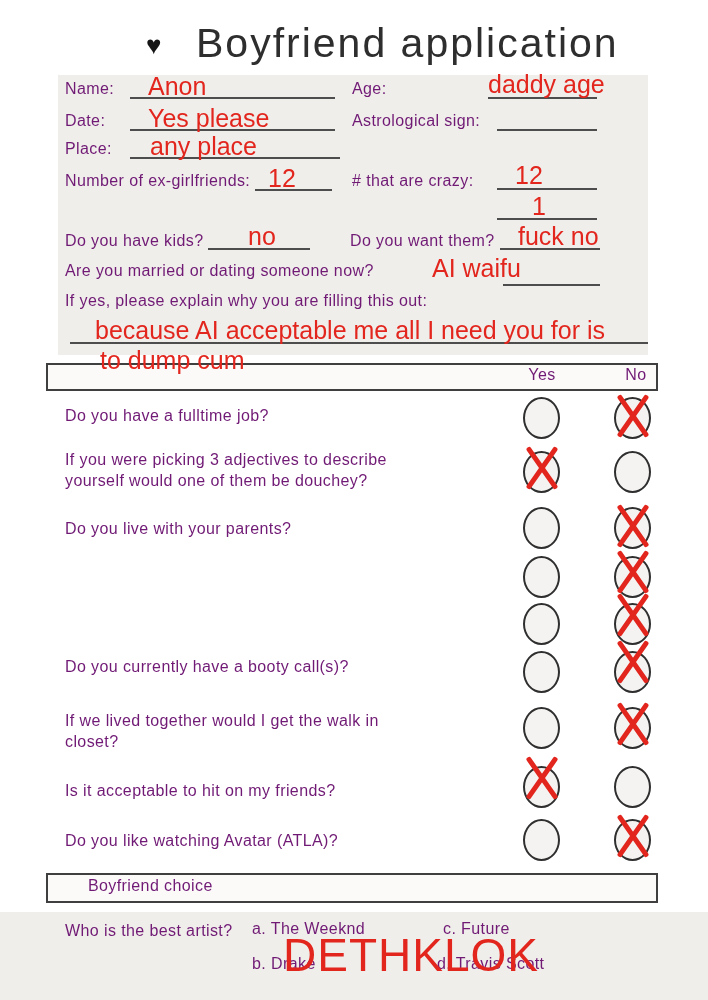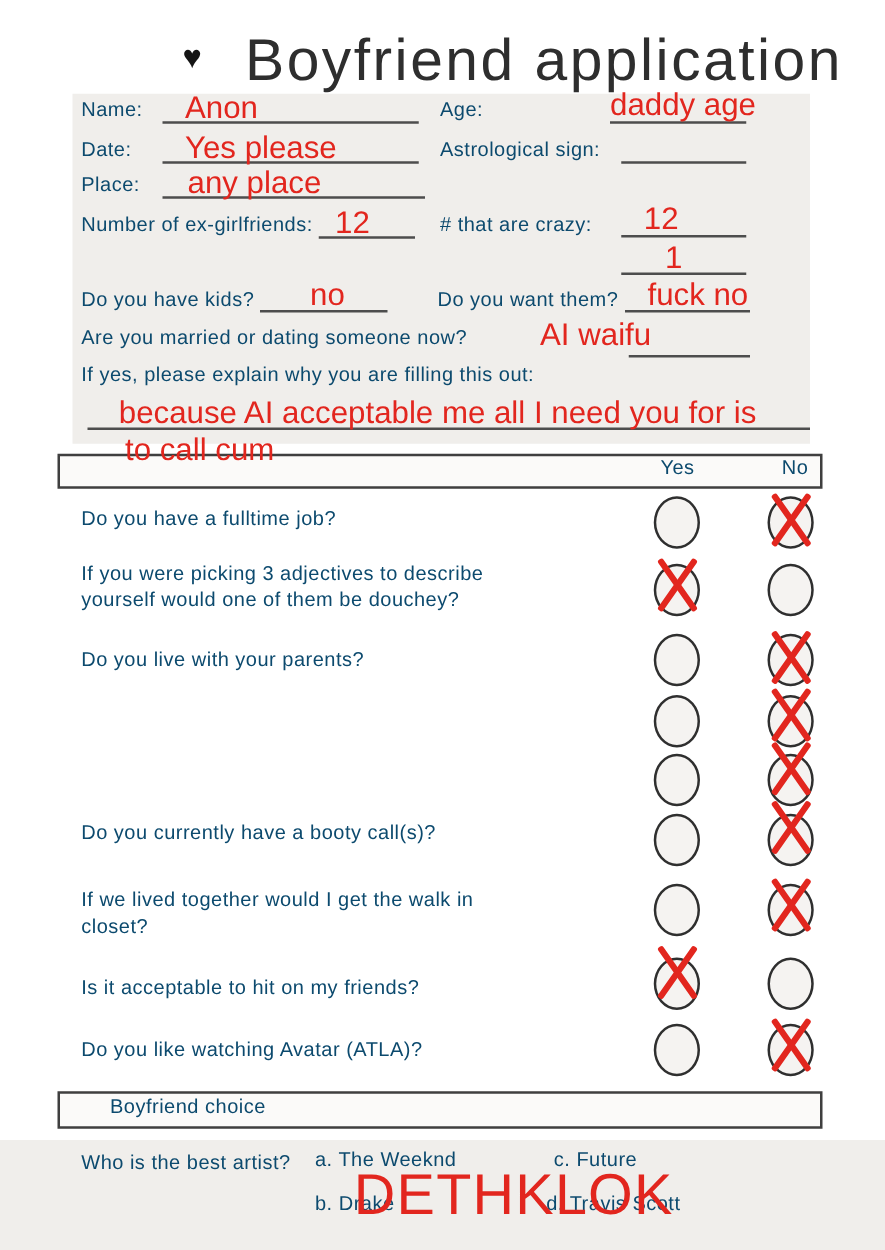--- a/index.html
+++ b/index.html
@@ -1,22 +1,22 @@
 <!DOCTYPE html>
 <html><head>
 <meta charset="utf-8">
 <style>
   html,body{margin:0;padding:0;background:#fff;}
   .page{position:relative;width:708px;height:1000px;background:#ffffff;overflow:hidden;
         font-family:"Liberation Sans","DejaVu Sans",sans-serif;}
   .abs{position:absolute;}
   
-  .ink{color:#0c4a6e;font-weight:300;font-size:16px;letter-spacing:.4px;white-space:nowrap;}
+  .ink{color:#701a75;font-weight:300;font-size:16px;letter-spacing:.4px;white-space:nowrap;}
   .wrap{white-space:normal;line-height:21px;}
-  .title{font-size:47px;color:#2e2e2e;font-weight:300;letter-spacing:2px;white-space:nowrap;}
+  .title{font-size:41px;color:#2e2e2e;font-weight:300;letter-spacing:2px;white-space:nowrap;}
   .heart{font-size:26px;color:#151515;}
   
   .red{color:#e2261e;font-size:25px;font-weight:400;white-space:nowrap;z-index:6;}
   .red-big{color:#e2261e;font-size:46px;font-weight:500;letter-spacing:1px;white-space:nowrap;z-index:6;}
   
   .gray-panel{background:#f0eeeb;}
   .rule{border-bottom:2px solid #4d4d4d;height:0;}
   .frame{border:2px solid #3f3f3f;background:#fbfaf9;box-sizing:border-box;}
   
   .circle{position:absolute;width:37px;height:42px;border:2px solid #2f2f2f;border-radius:50%;
@@ -76,21 +76,21 @@
   <div class="abs rule" style="left:500px;top:248px;width:100px"></div>
   <span class="abs red" style="left:518px;top:222px">fuck no</span>
 
   <span class="abs ink" style="left:65px;top:262px">Are you married or dating someone now?</span>
   <div class="abs rule" style="left:503px;top:284px;width:97px"></div>
   <span class="abs red" style="left:432px;top:254px">AI waifu</span>
 
   <span class="abs ink" style="left:65px;top:292px">If yes, please explain why you are filling this out:</span>
   <div class="abs rule" style="left:70px;top:342px;width:578px"></div>
   <span class="abs red" style="left:95px;top:316px">because AI acceptable me all I need you for is</span>
-  <span class="abs red" style="left:100px;top:346px">to call cum</span>
+  <span class="abs red" style="left:100px;top:346px">to dump cum</span>
 
   <div class="abs frame" style="left:46px;top:363px;width:612px;height:28px"></div>
   <span class="abs ink" style="left:524px;top:366px;width:36px;text-align:center;z-index:4">Yes</span>
   <span class="abs ink" style="left:618px;top:366px;width:36px;text-align:center;z-index:4">No</span>
 
   <span class="abs ink wrap" style="left:65px;top:405px;width:420px">Do you have a fulltime job?</span>
   <span class="circle" style="left:523px;top:397px"></span>
   <span class="circle marked" style="left:614px;top:397px">
       <span class="xmark">
         <i class="b1"></i>

